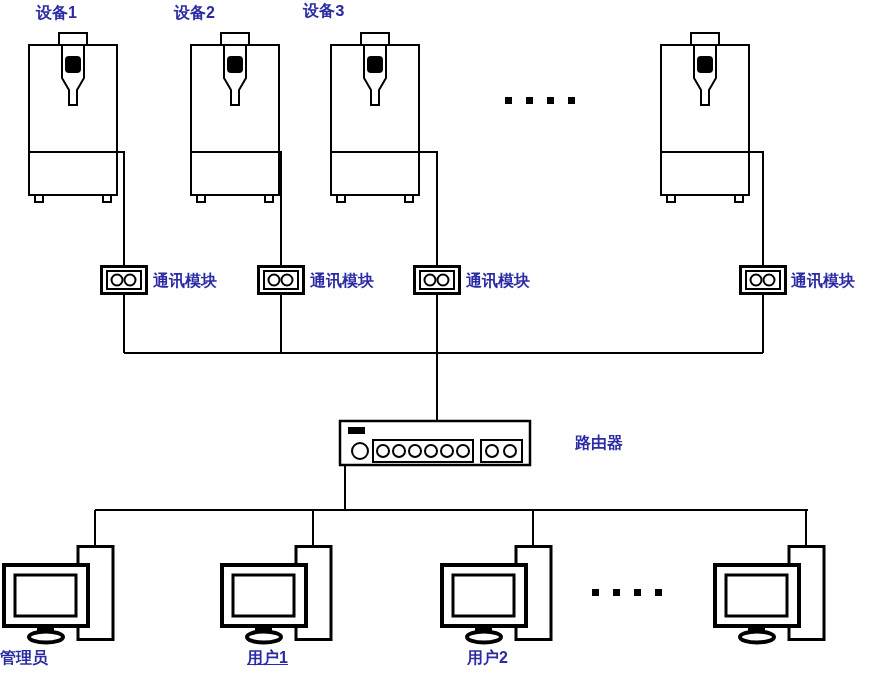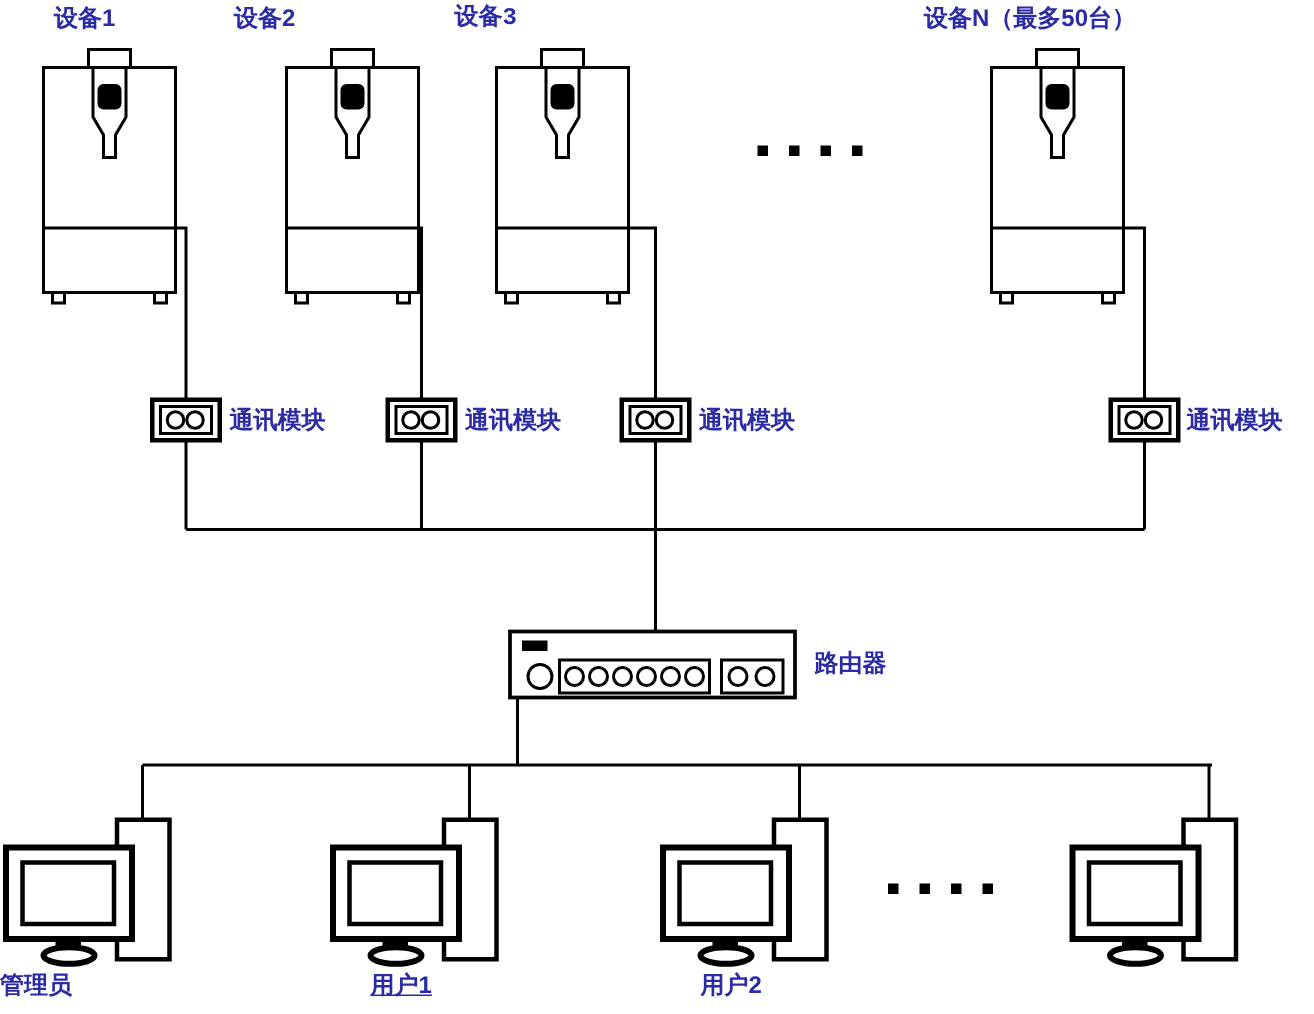--- a/index.html
+++ b/index.html
@@ -119,28 +119,27 @@
 
     <g fill="#000">
       <rect x="592" y="589" width="7" height="7"></rect>
       <rect x="613" y="589" width="7" height="7"></rect>
       <rect x="634" y="589" width="7" height="7"></rect>
       <rect x="655" y="589" width="7" height="7"></rect>
     </g>
   </svg>
 
   <div class="lbl" style="left:36px; top:3px;">设备1</div>
-  <div class="lbl" style="left:156px; top:3px;">设备2</div>
+  <div class="lbl" style="left:174px; top:3px;">设备2</div>
   <div class="lbl" style="left:303px; top:2px;font-family:Liberation Mono, monospace;">设备3</div>
-  <div class="lbl" style="left:616px; top:3px;">设备N（最多50台）</div>
 
   <div class="lbl" style="left:153px; top:271px;">通讯模块</div>
   <div class="lbl" style="left:310px; top:271px;">通讯模块</div>
   <div class="lbl" style="left:466px; top:271px;">通讯模块</div>
   <div class="lbl" style="left:791px; top:271px;">通讯模块</div>
 
-  <div class="lbl" style="left:543px; top:433px;">路由器</div>
+  <div class="lbl" style="left:575px; top:433px;">路由器</div>
 
   <div class="lbl" style="left:0; top:648px;">管理员</div>
   <div class="lbl" style="left:247px; top:648px;text-decoration:underline;">用户1</div>
   <div class="lbl" style="left:467px; top:648px;text-align:center;">用户2</div>
 
 </div>
 
 </body></html>

